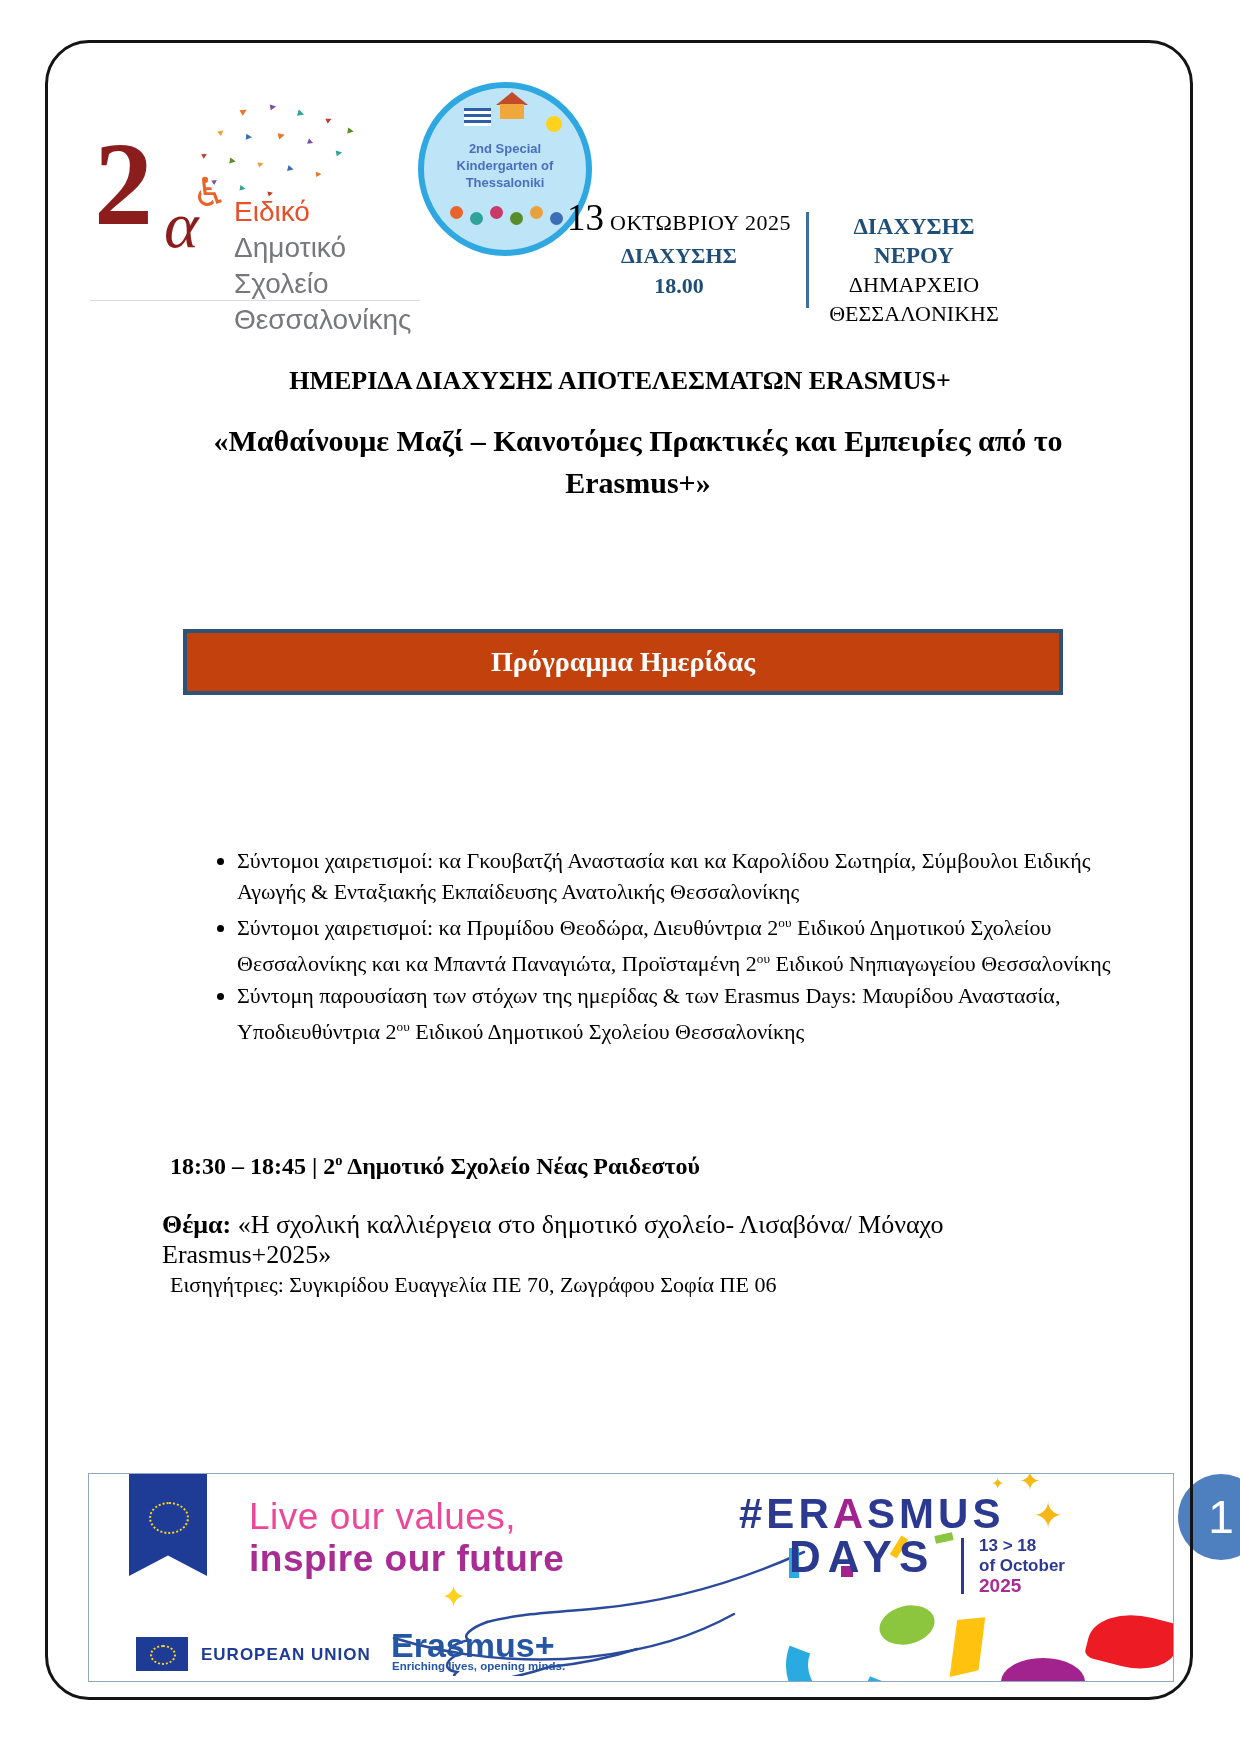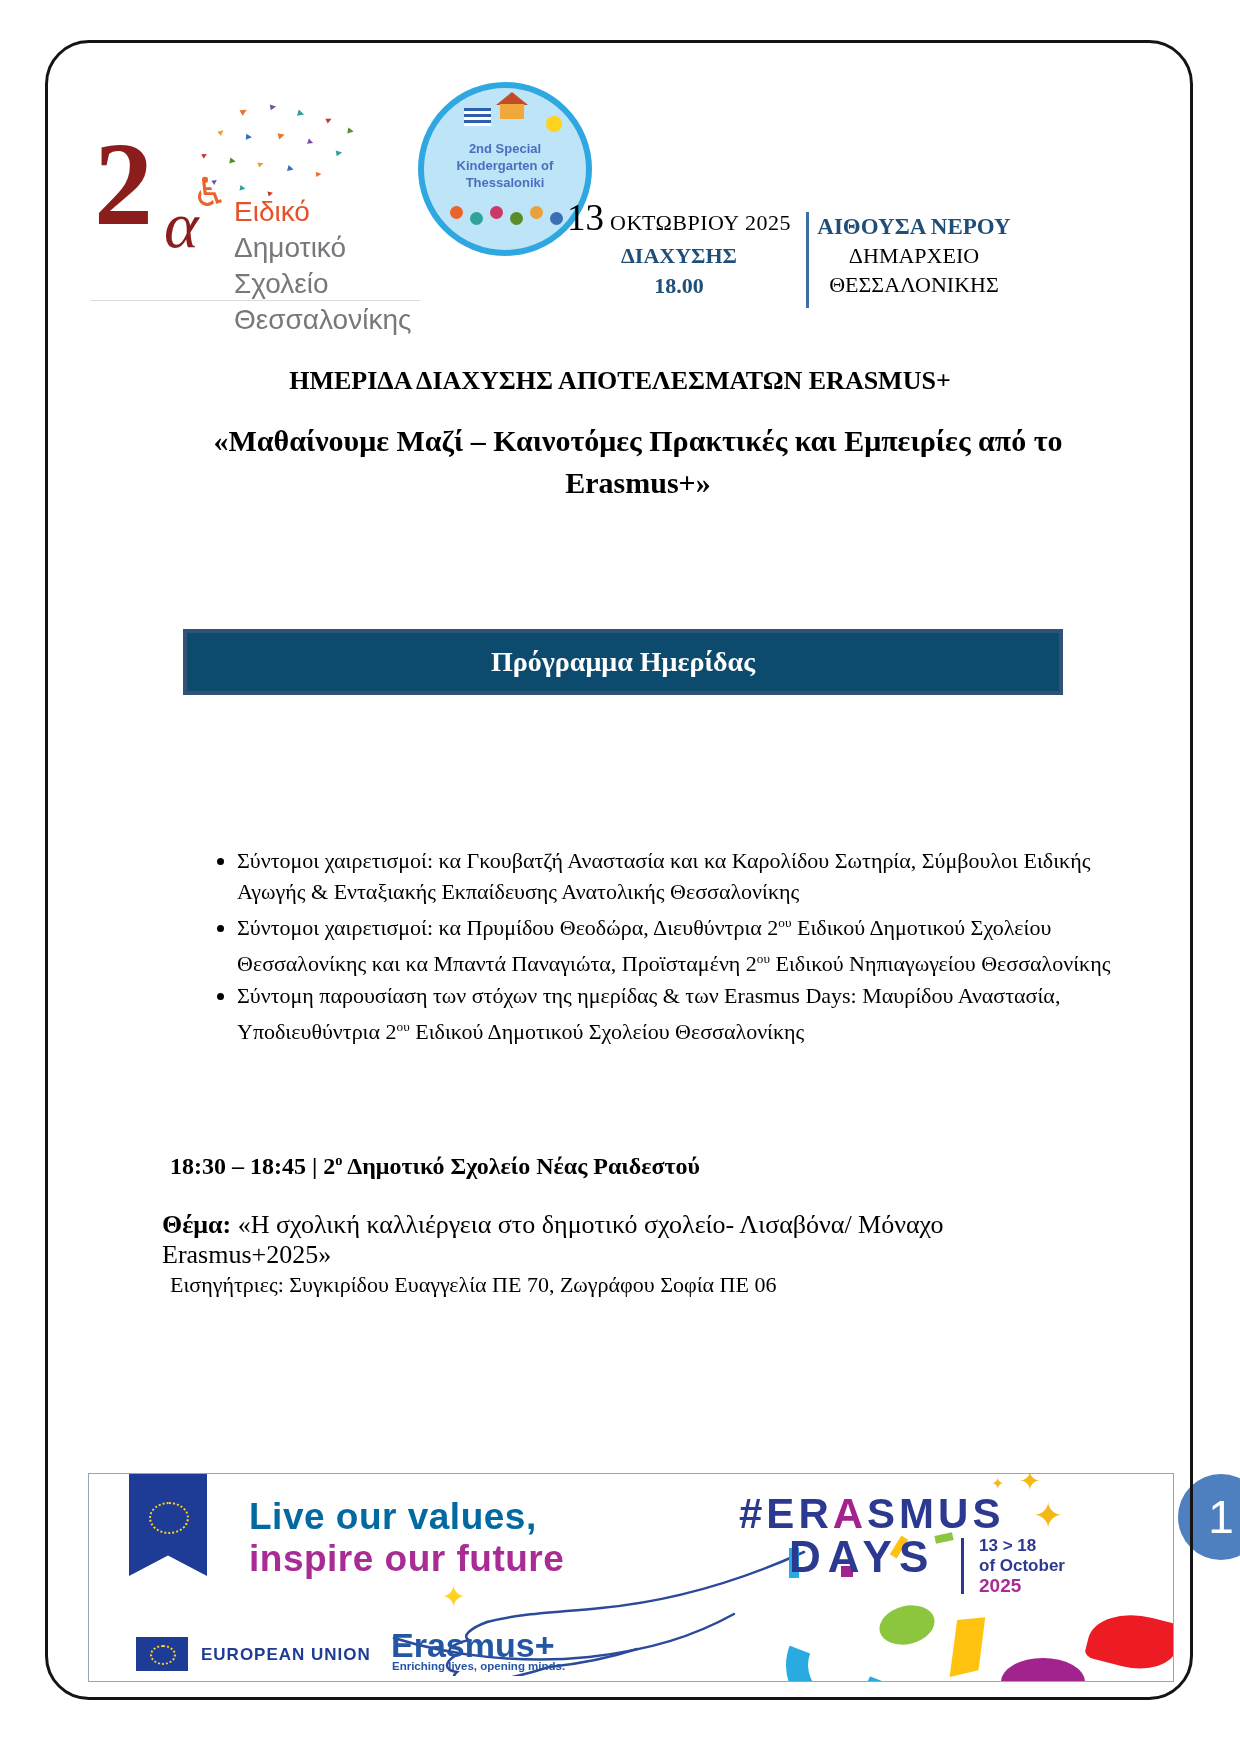--- a/index.html
+++ b/index.html
@@ -41,40 +41,40 @@
   .date-rest{font-size:22px;letter-spacing:0.5px;}
   .date-weekday,.date-time{font-size:22px;font-weight:bold;color:#1F4E79;margin-top:4px;}
   .vline{left:806px;top:212px;height:96px;border-left:3px solid #3C6E9F;}
   .venue-block{left:816px;top:212px;width:196px;text-align:center;line-height:29px;}
   .venue-1{font-size:23px;font-weight:bold;color:#1F4E79;}
   .venue-2{font-size:22px;}
 
   
   .main-title{left:150px;top:366px;width:940px;text-align:center;font-size:26px;font-weight:bold;}
   .subtitle{left:168px;top:420px;width:940px;text-align:center;font-size:30px;font-weight:bold;line-height:42px;}
-  .banner{left:183px;top:629px;width:872px;height:58px;background:#0c4a6e;border:4px solid #2E5377;
+  .banner{left:183px;top:629px;width:872px;height:58px;background:#c2410c;border:4px solid #2E5377;
           text-align:center;line-height:58px;font-size:28px;font-weight:bold;color:#fff;}
 
   
   .h-slot{left:170px;font-size:24px;font-weight:bold;}
   .bullets{left:195px;top:845px;width:900px;margin:0;padding:0 0 0 42px;
            font-size:22px;line-height:31px;}
   .bullets li{margin:0;}
   sup{font-size:60%;}
   .topic{left:162px;top:1210px;width:930px;font-size:26px;}
   .topic b{font-weight:bold;}
   .speakers{left:170px;top:1272px;width:930px;font-size:22px;}
 
   
   .fbanner{left:88px;top:1473px;width:1084px;height:207px;background:#fff;border:1px solid #90A8BF;
            overflow:hidden;font-family:"Liberation Sans","DejaVu Sans",sans-serif;}
   .pennant{left:40px;top:0;width:78px;height:102px;background:#1E3C96;
            clip-path:polygon(0 0,100% 0,100% 100%,50% 80%,0 100%);}
   .star-ring{position:absolute;left:20px;top:28px;width:36px;height:28px;border:2px dotted #FFD21E;border-radius:50%;}
-  .slogan1{left:160px;top:22px;font-size:37px;font-weight:bold;color:#0369a1;letter-spacing:0.5px;}
+  .slogan1{left:160px;top:22px;font-size:37px;font-weight:normal;color:#ec4899;letter-spacing:0.5px;}
   .slogan2{left:160px;top:64px;font-size:37px;font-weight:bold;color:#A82C93;letter-spacing:0.5px;}
   .hands{left:300px;top:72px;}
   .spark{position:absolute;color:#F5B915;line-height:1;font-family:"DejaVu Sans",sans-serif;}
   .hashtag{left:650px;top:16px;font-size:42px;font-weight:bold;letter-spacing:4px;}
   .days{left:700px;top:58px;font-size:44px;font-weight:bold;letter-spacing:7px;color:#2B3990;z-index:2;}
   .day-accent{position:absolute;z-index:1;}
   .ddiv{left:872px;top:64px;height:56px;border-left:3px solid #2B3990;}
   .fdates{left:890px;top:62px;font-size:17px;font-weight:bold;color:#2B3990;line-height:20px;}
   .fdates .yr{font-size:19px;color:#A82C93;}
   .shape{position:absolute;}
@@ -148,21 +148,21 @@
 
   <div class="abs date-block">
     <div>
       <span class="date-day">13</span><span class="date-rest"> ΟΚΤΩΒΡΙΟΥ 2025</span>
     </div>
     <div class="date-weekday">ΔΙΑΧΥΣΗΣ</div>
     <div class="date-time">18.00</div>
   </div>
   <div class="abs vline"></div>
   <div class="abs venue-block">
-    <div class="venue-1">ΑΙΘΟΥΣΑ ΝΕΡΟΥ</div>
+    <div class="venue-1">ΔΙΑΧΥΣΗΣ ΝΕΡΟΥ</div>
     <div class="venue-2">ΔΗΜΑΡΧΕΙΟ</div>
     <div class="venue-2">ΘΕΣΣΑΛΟΝΙΚΗΣ</div>
   </div>
 
   <div class="abs main-title">ΗΜΕΡΙΔΑ ΔΙΑΧΥΣΗΣ ΑΠΟΤΕΛΕΣΜΑΤΩΝ ERASMUS+</div>
   <div class="abs subtitle">«Μαθαίνουμε Μαζί – Καινοτόμες Πρακτικές και Εμπειρίες από το Erasmus+»</div>
   <div class="abs banner">Πρόγραμμα Ημερίδας</div>
 
   <ul class="abs bullets">
       <li><span>Σύντομοι χαιρετισμοί: κα Γκουβατζή Αναστασία και κα Καρολίδου Σωτηρία, Σύμβουλοι Ειδικής Αγωγής &amp; Ενταξιακής Εκπαίδευσης Ανατολικής Θεσσαλονίκης</span></li>

